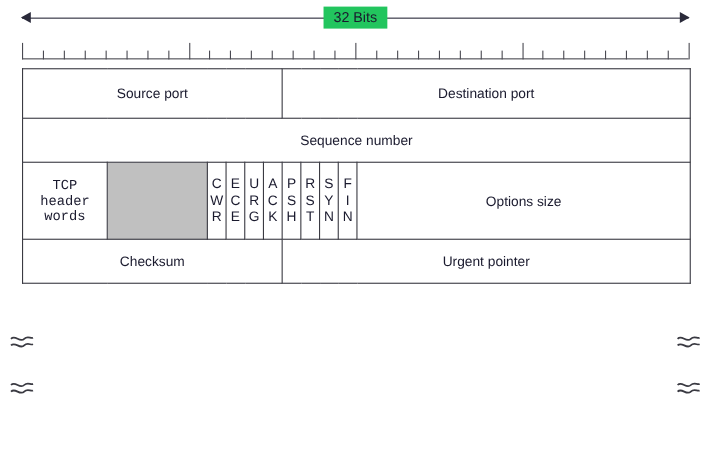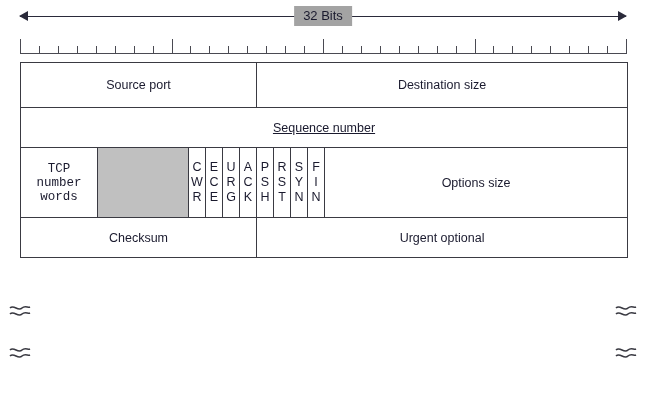--- a/index.html
+++ b/index.html
@@ -54,21 +54,21 @@
   }
   .arrow-head.right {
     right: -1px;
     border-left: 9px solid #2a2a3a;
   }
   .width-label {
     position: absolute;
     left: 50%;
     top: -2px;
     transform: translateX(-50%);
-    background: #a3a3a3;
+    background: #22c55e;
     padding: 0 9px;
     font-size: 13px;
     line-height: 20px;
     white-space: nowrap;
   }
 
   
   .ruler {
     position: absolute;
     left: 20px;
@@ -105,21 +105,21 @@
   }
   .hdr-table td {
     border: 1.2px solid #3a3a42;
     text-align: center;
     vertical-align: middle;
     font-size: 12.5px;
     padding: 0;
     background: #ffffff;
   }
   .r-port   td { height: 44px; }
-  .r-seq    td { height: 39px; text-decoration: underline; }
+  .r-seq    td { height: 39px; }
   .r-ack    td { height: 37px; }
   .r-flags  td { height: 69px; }
   .r-cks    td { height: 39px; }
   .r-opts   td { height: 42px; }
   .r-data   td { height: 41px; }
 
   .tcp-hlen {
     line-height: 14px;
     font-size: 12.5px;
     font-family: Liberation Mono, monospace;
@@ -203,29 +203,29 @@
         <col style="width:17px">
       <col style="width:17px">
         <col style="width:17px">
         <col style="width:17px">
         <col style="width:17px">
       <col style="width:303px">
     </colgroup>
     <tbody>
       <tr class="r-port">
         <td colspan="6">Source port</td>
-        <td colspan="5">Destination size</td>
+        <td colspan="5">Destination port</td>
       </tr>
       <tr class="r-seq">
         <td colspan="11">Sequence number</td>
       </tr>
       <tr class="r-flags">
         <td class="tcp-hlen">
           <span>TCP</span><br>
-          <span>number</span><br>
+          <span>header</span><br>
           <span>words</span>
         </td>
         <td class="reserved-cell"></td>
         <td class="flag-cell">
           <span>C</span>
           <span>W</span>
           <span>R</span>
         </td>
         <td class="flag-cell">
           <span>E</span>
@@ -259,21 +259,21 @@
         </td>
         <td class="flag-cell">
           <span>F</span>
           <span>I</span>
           <span>N</span>
         </td>
         <td>Options size</td>
       </tr>
       <tr class="r-cks">
         <td colspan="6">Checksum</td>
-        <td colspan="5">Urgent optional</td>
+        <td colspan="5">Urgent pointer</td>
       </tr>
     </tbody>
   </table>
 
   <div class="break-mark" style="left:8px;  top:303px;">
     <svg width="24" height="16" viewBox="0 0 24 16">
       <path d="M2,5 C6,1 10,9 14,5 C17,2 20,5 22,4" fill="none" stroke="#3a3a42" stroke-width="1.6"></path>
       <path d="M2,11 C6,7 10,15 14,11 C17,8 20,11 22,10" fill="none" stroke="#3a3a42" stroke-width="1.6"></path>
     </svg>
   </div>

